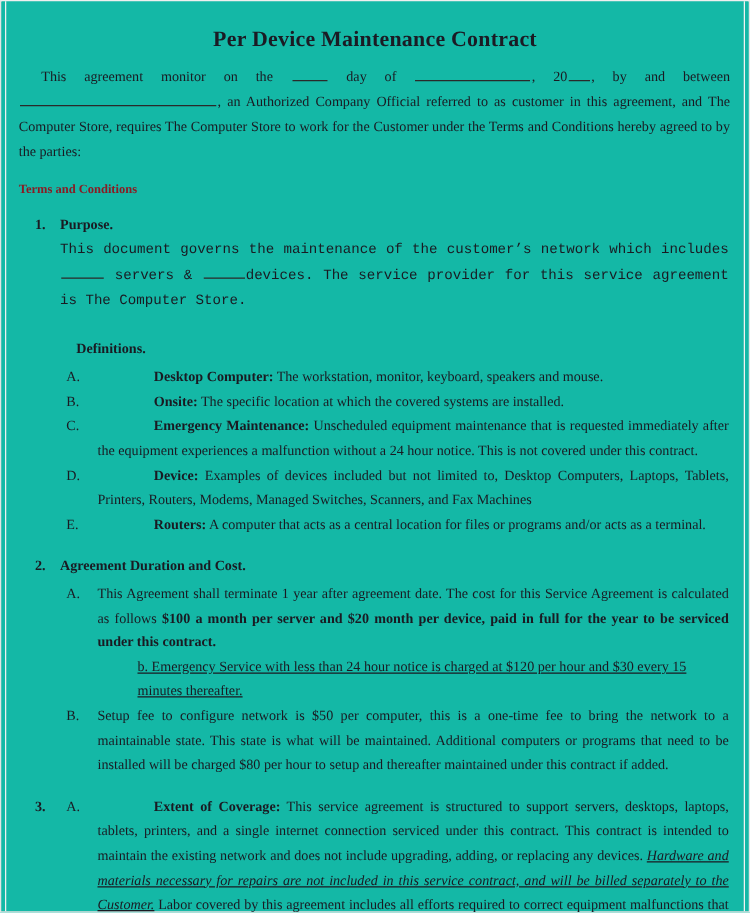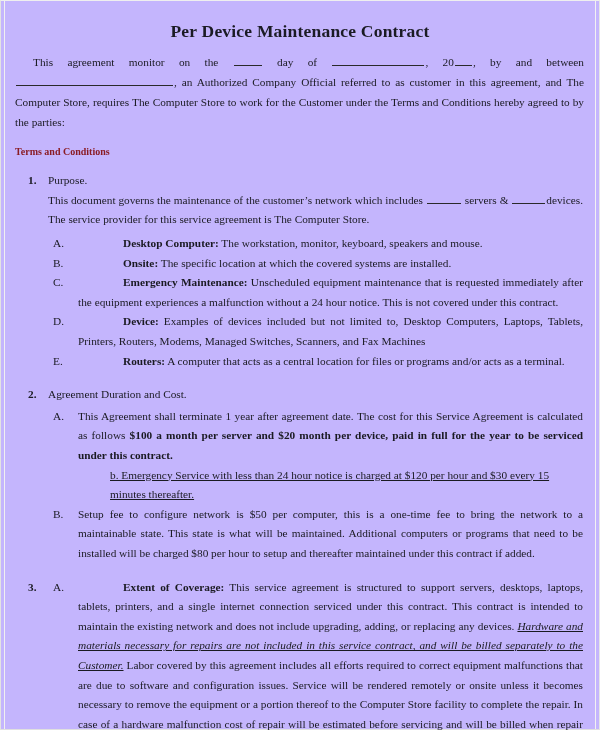--- a/index.html
+++ b/index.html
@@ -14,21 +14,21 @@
     overflow: hidden;
     font-family: "Liberation Serif", "DejaVu Serif", serif;
     color: #1a1a22;
   }
 
   .page {
     position: relative;
     width: 600px;
     height: 730px;
     box-sizing: border-box;
-    background: #c4b5fd;
+    background: #14b8a6;
     border-left: 1px solid #e3e3e3;
     border-right: 1px solid #e6e6e6;
     border-top: 1px solid #efefef;
     border-bottom: 1px solid #e0e0e0;
     padding: 0 14px 0 14px;
   }
   .page::before {
     content: "";
     position: absolute;
     left: 3px; top: 0; bottom: 0;
@@ -113,26 +113,27 @@
     line-height: 19.6px;
   }
   ol.numlist > li > .marker {
     position: absolute;
     left: 13px;
     top: 0;
     font-weight: bold;
     font-size: 11.3px;
   }
   .li-title {
-    font-weight: normal;
+    font-weight: bold;
   }
   .li-body {
     display: block;
     text-align: justify;
     padding-right: 2px;
+    font-family: Liberation Mono, monospace;
   }
 
   
   ol.alphalist {
     list-style: none;
     margin: 4px 0 0 0;
     padding: 0;
   }
   ol.alphalist.tight { margin-top: 2px; }
   ol.alphalist > li {
@@ -190,20 +191,21 @@
     <li>
       <span class="marker">1.</span>
       <span class="li-title">Purpose.</span>
       <span class="li-body">
         <span>This document governs the maintenance of the customer’s network which includes</span>
         <span class="blank w-srv"><span class="fill"></span><span></span></span>
         <span>servers &amp;</span>
         <span class="blank w-dev"><span class="fill"></span><span></span></span><span>devices.  The service provider for this service agreement is The Computer Store.</span>
       </span>
 
+      <div class="defs-heading">Definitions.</div>
 
       <ol class="alphalist">
         <li>
           <span class="marker">A.</span>
           <span class="term">Desktop Computer:</span><span> The workstation, monitor, keyboard, speakers and mouse.</span>
         </li>
         <li>
           <span class="marker">B.</span>
           <span class="term">Onsite:</span><span> The specific location at which the covered systems are installed.</span>
         </li>

